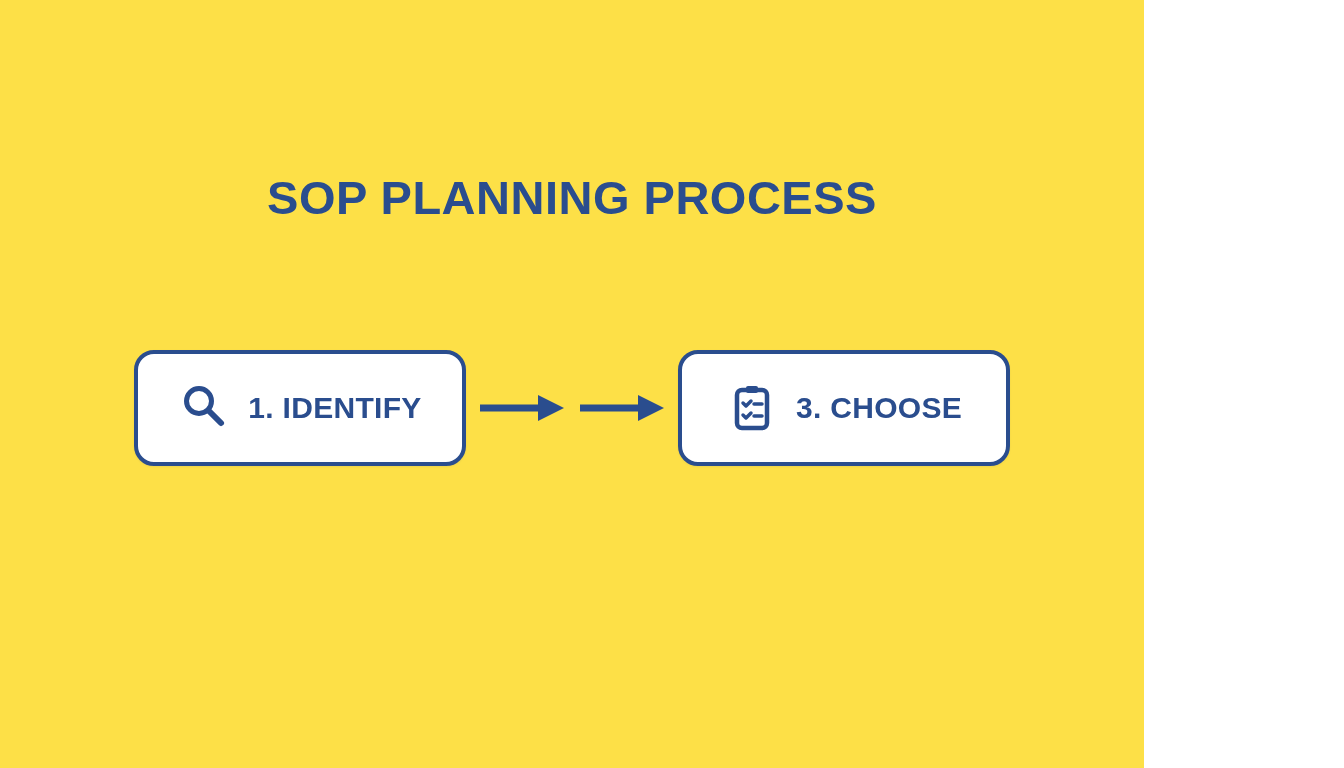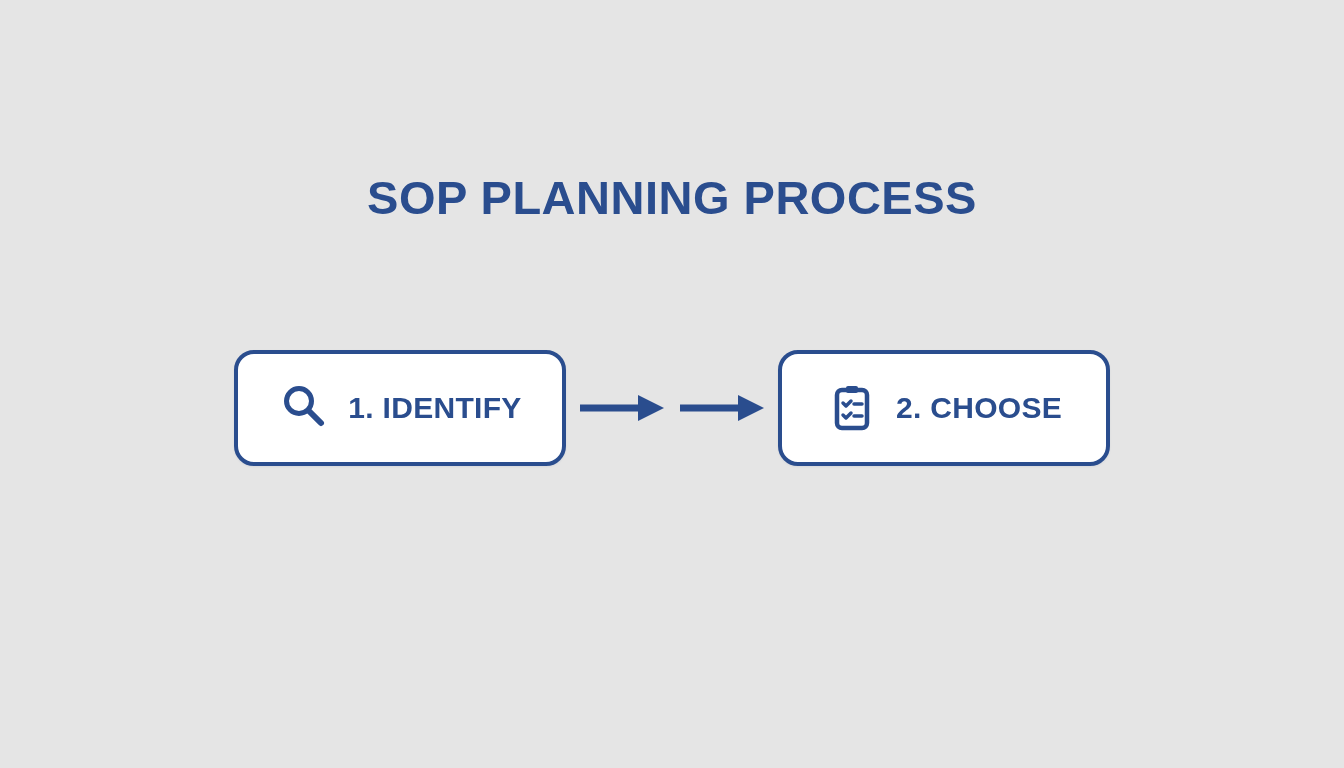--- a/index.html
+++ b/index.html
@@ -7,23 +7,23 @@
   }
   *{margin:0;padding:0;box-sizing:border-box;}
   html,body{width:1344px;height:768px;}
   body{
     background:#ffffff;
     font-family:"Liberation Sans", sans-serif;
     overflow:hidden;
   }
   .canvas{
     position:relative;
-    width:1344px;
+    width:1144px;
     height:768px;
-    background:#e5e5e5;
+    background:#fde047;
   }
   .title{
     position:absolute;
     top:170px;
     left:0;
     width:100%;
     text-align:center;
     font-size:47px;
     font-weight:700;
     letter-spacing:0.5px;
@@ -117,17 +117,17 @@
           <rect class="stroke" x="11" y="8" width="30" height="38" rx="5" stroke-width="4.5"></rect>
           <rect class="fill" x="20" y="4" width="12" height="7" rx="2"></rect>
 
           <path class="stroke" d="M17 21l3 3 5-5" stroke-width="3.5" stroke-linecap="round" stroke-linejoin="round"></path>
           <line class="stroke" x1="28" y1="22" x2="36" y2="22" stroke-width="3.5" stroke-linecap="round"></line>
 
           <path class="stroke" d="M17 33l3 3 5-5" stroke-width="3.5" stroke-linecap="round" stroke-linejoin="round"></path>
           <line class="stroke" x1="28" y1="34" x2="36" y2="34" stroke-width="3.5" stroke-linecap="round"></line>
         </svg>
       </span>
-      <span class="step-label">2. CHOOSE</span>
+      <span class="step-label">3. CHOOSE</span>
     </div>
 
   </div>
 </div>
 
 </body></html>

